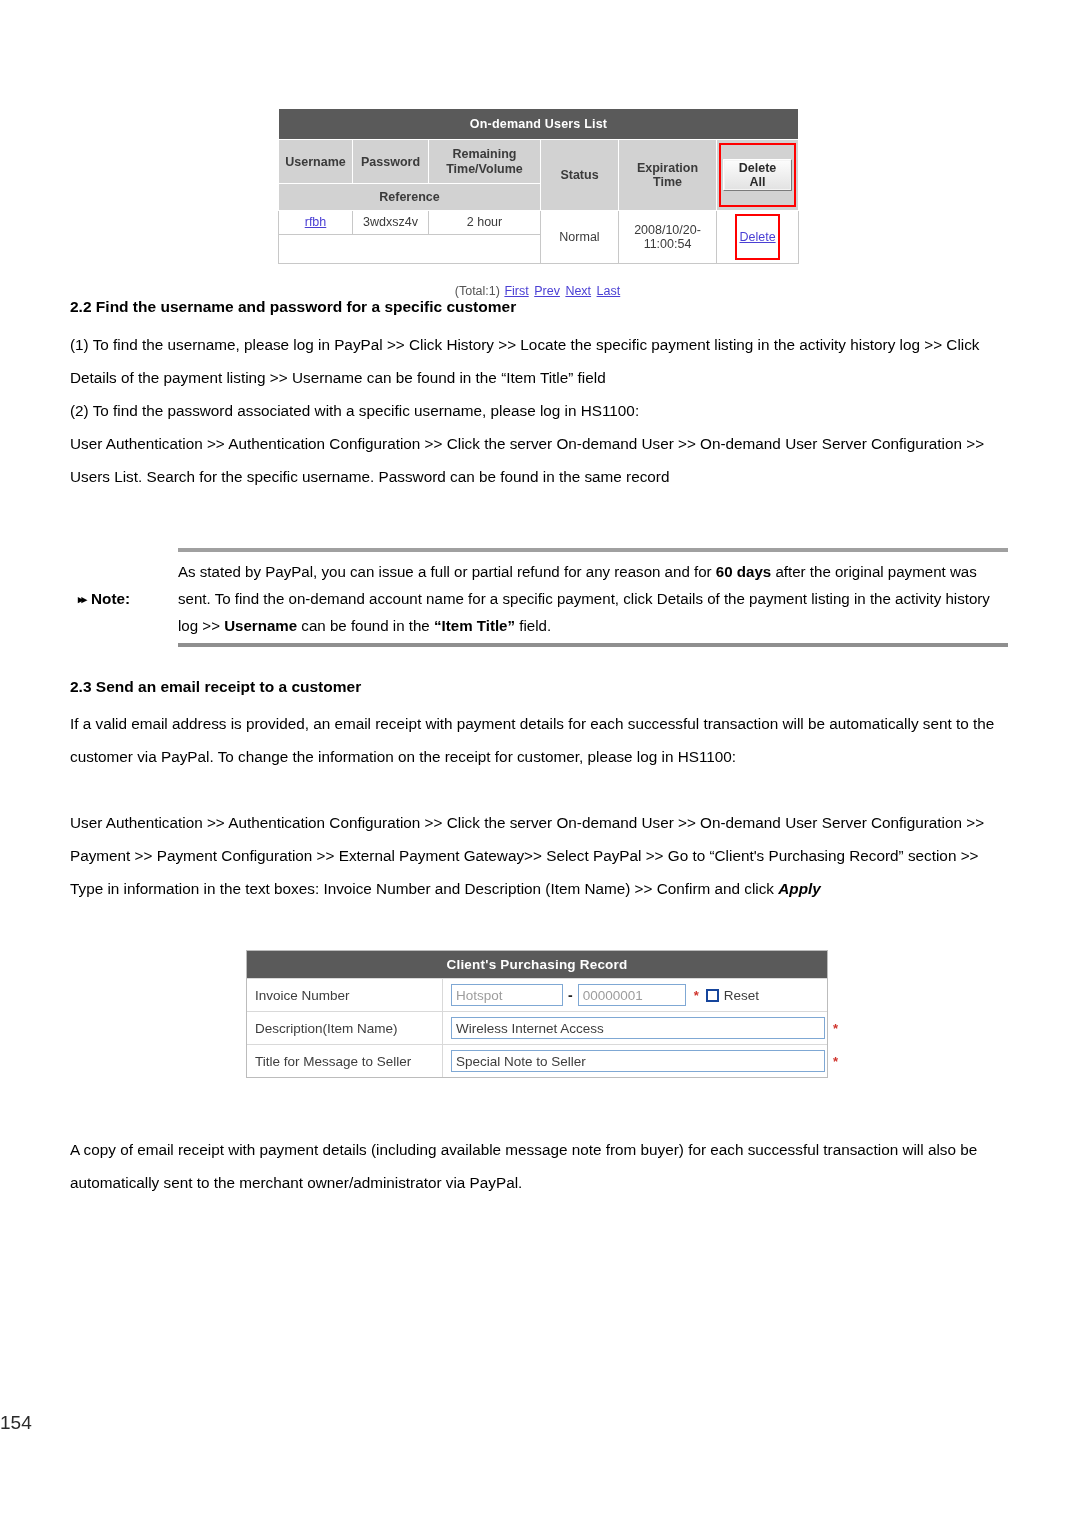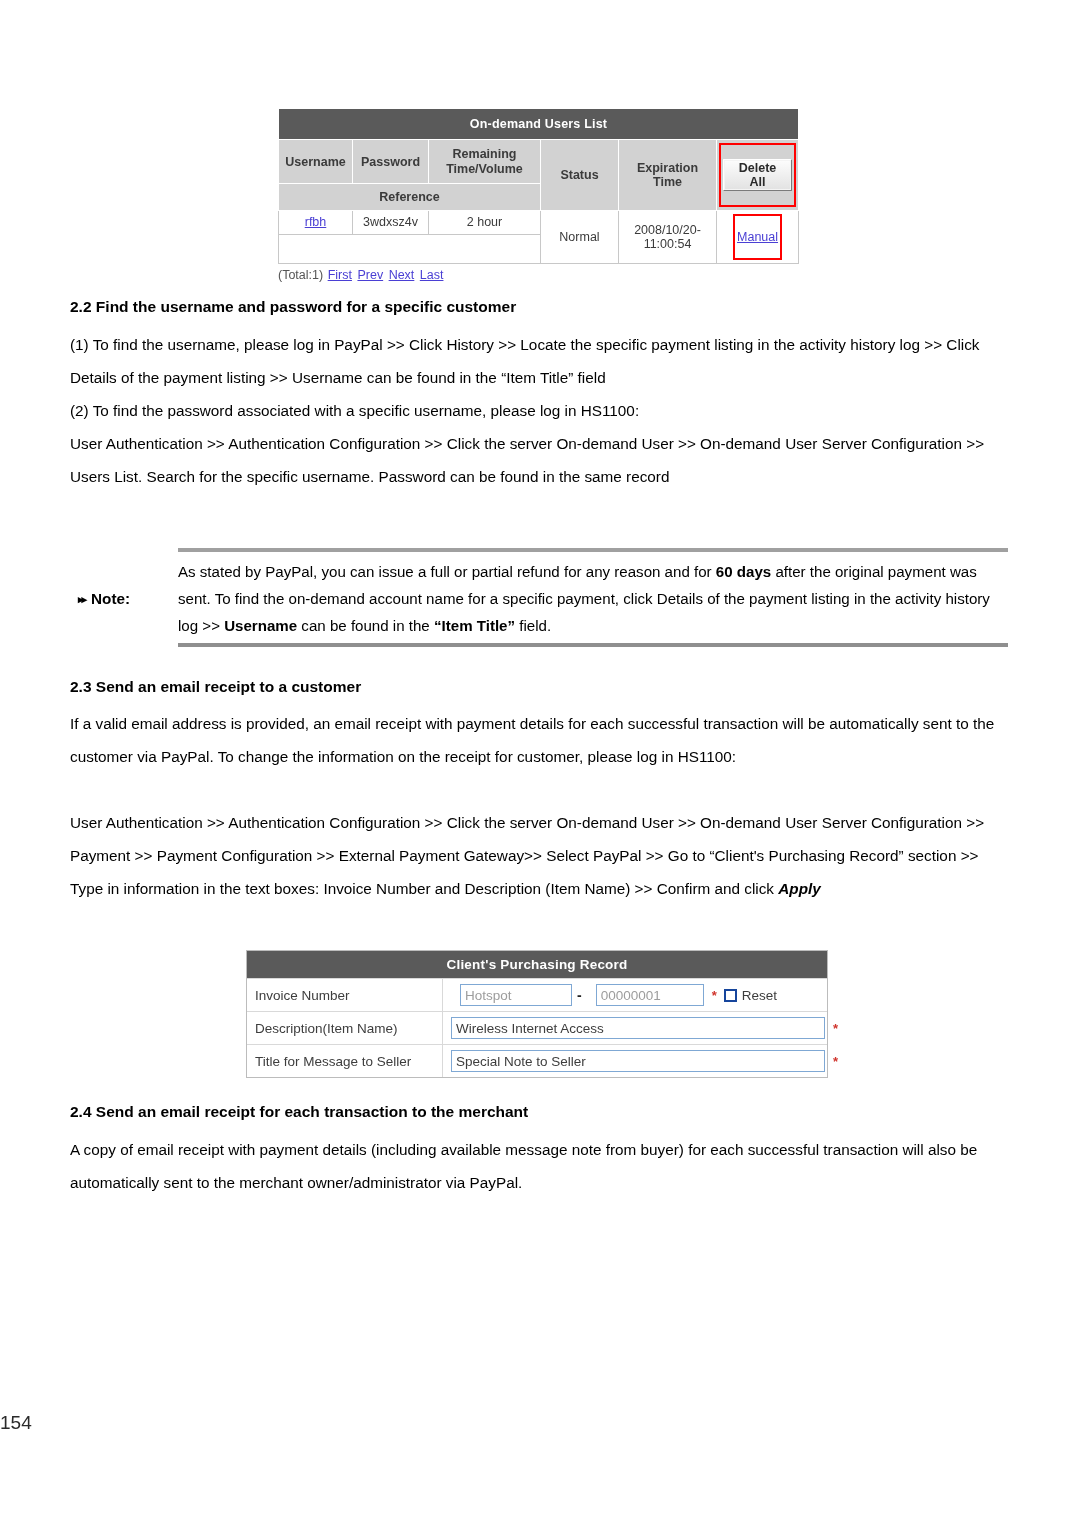--- a/index.html
+++ b/index.html
@@ -92,22 +92,22 @@
     box-shadow: inset 0 0 0 1px #f4f4f4;
   }
   .redbox {
     display: inline-block;
     border: 2.5px solid #ff0000;
     padding: 14px 2px;
     line-height: 0;
   }
   .redbox > * { line-height: normal; }
   .pager {
-    margin-top: 4px;
-    text-align: left;
+    margin-top: 20px;
+    text-align: center;
     font-size: 12.5px;
     color: #555;
   }
   .pager .lnk { margin: 0 1px; }
 
   
   .heading {
     position: absolute;
     left: 70px;
     font-size: 15.5px;
@@ -214,21 +214,21 @@
     background: #ffffff;
     font-family: "Liberation Sans", sans-serif;
     font-size: 13.5px;
     color: #3d3d3d;
     padding: 2px 4px;
     box-sizing: border-box;
     height: 22px;
     line-height: 16px;
     outline: none;
   }
-  .tbox.ph { color: #9d9d9d; margin-left: 9px; }
+  .tbox.ph { color: #9d9d9d; }
   .tbox.w-pref { width: 112px; }
   .tbox.w-num  { width: 108px; }
   .tbox.w-wide { width: 374px; }
   .dash {
     margin: 0 5px;
     font-size: 14px;
     color: #222;
     font-weight: bold;
   }
   .req {
@@ -299,21 +299,21 @@
         <tr>
           <td class="ss-body"><span class="lnk">rfbh</span></td>
           <td class="ss-body">3wdxsz4v</td>
           <td class="ss-body">2 hour</td>
           <td class="ss-body" rowspan="2">Normal</td>
           <td class="ss-body" rowspan="2">
             <span>2008/10/20-</span><br>
             <span>11:00:54</span>
           </td>
           <td class="ss-body" rowspan="2">
-            <span class="redbox"><span class="lnk">Manual</span></span>
+            <span class="redbox"><span class="lnk">Delete</span></span>
           </td>
         </tr>
         <tr>
           <td class="ss-body" colspan="3" style="height:22px"></td>
         </tr>
       </tbody>
     </table>
     <div class="pager">
       <span>(Total:1)</span>
       <span class="lnk">First</span>
@@ -381,19 +381,18 @@
 
     <div class="cpr-row">
       <div class="cpr-label">Title for Message to Seller</div>
       <div class="cpr-field">
         <input class="tbox w-wide" type="text" value="Special Note to Seller" style="">
         <span class="req">*</span>
       </div>
     </div>
   </div>
 
-  <div class="heading" style="top:1103px">2.4 Send an email receipt for each transaction to the merchant</div>
 
   <div class="para" style="top:1133px">A copy of email receipt with payment details (including available message note from buyer) for each successful transaction will also be automatically sent to the merchant owner/administrator via PayPal.</div>
 
   <div class="page-number">154</div>
 
 </div>
 
 </body></html>

